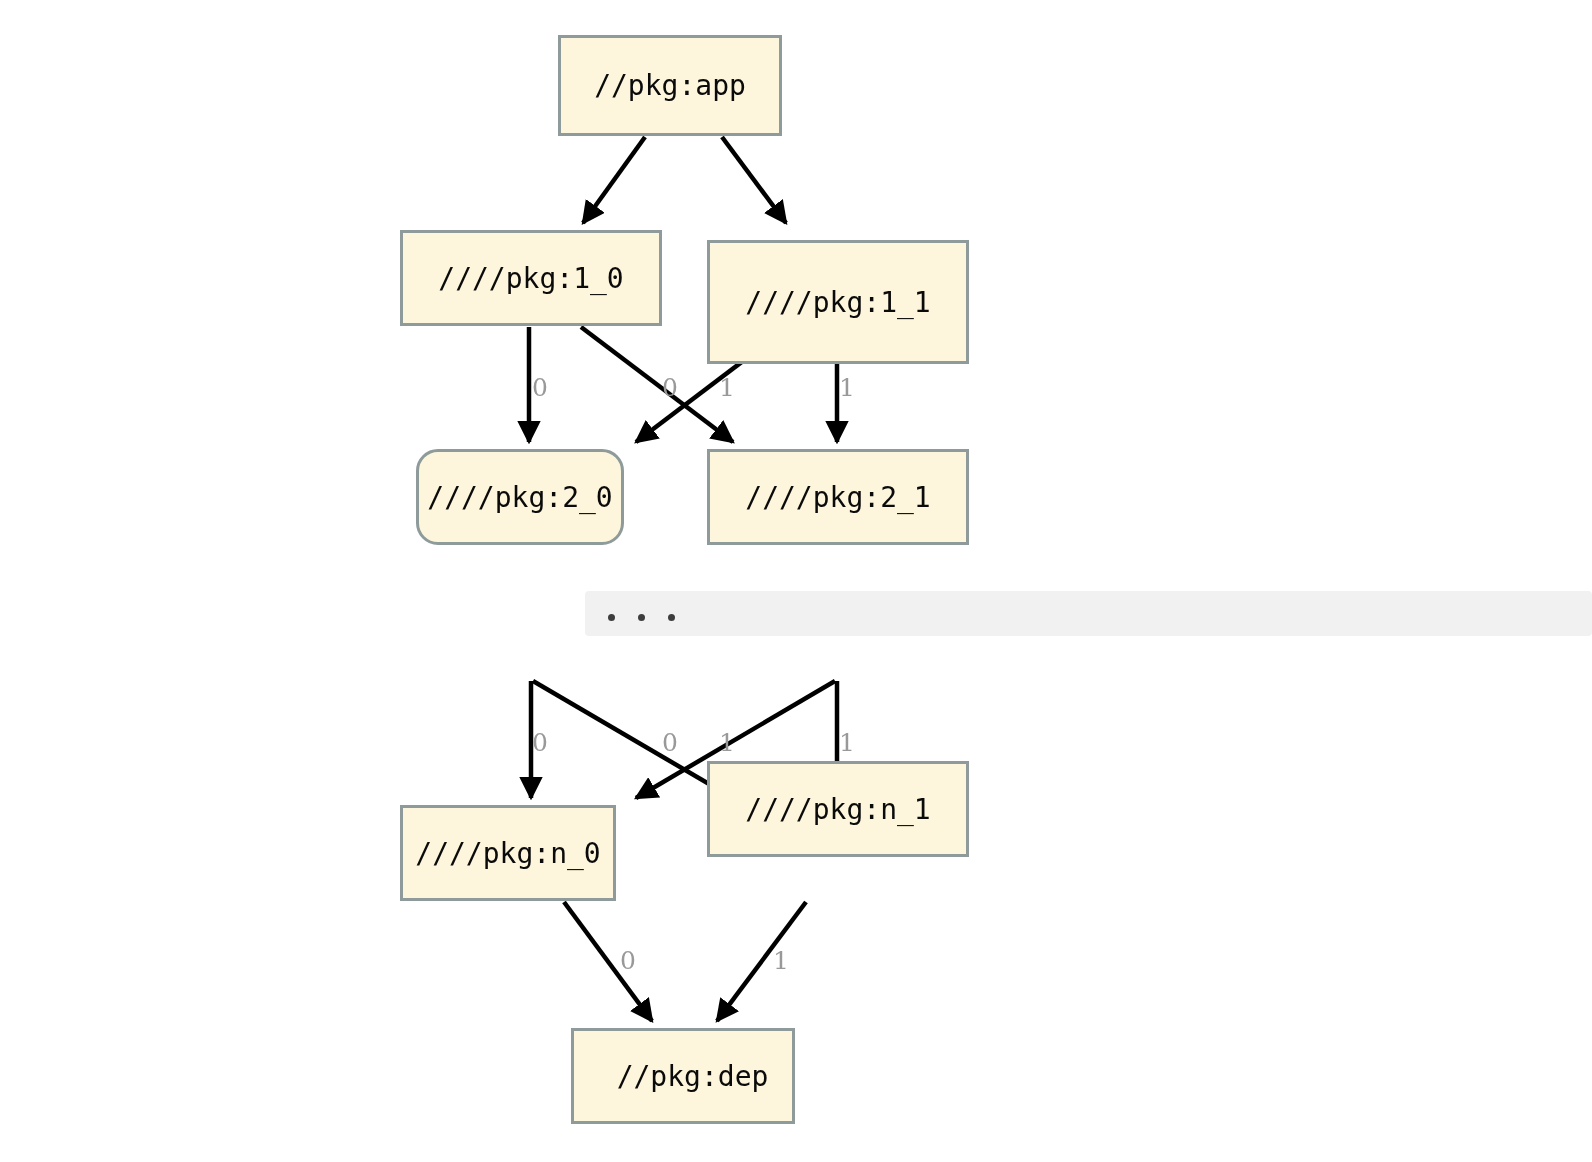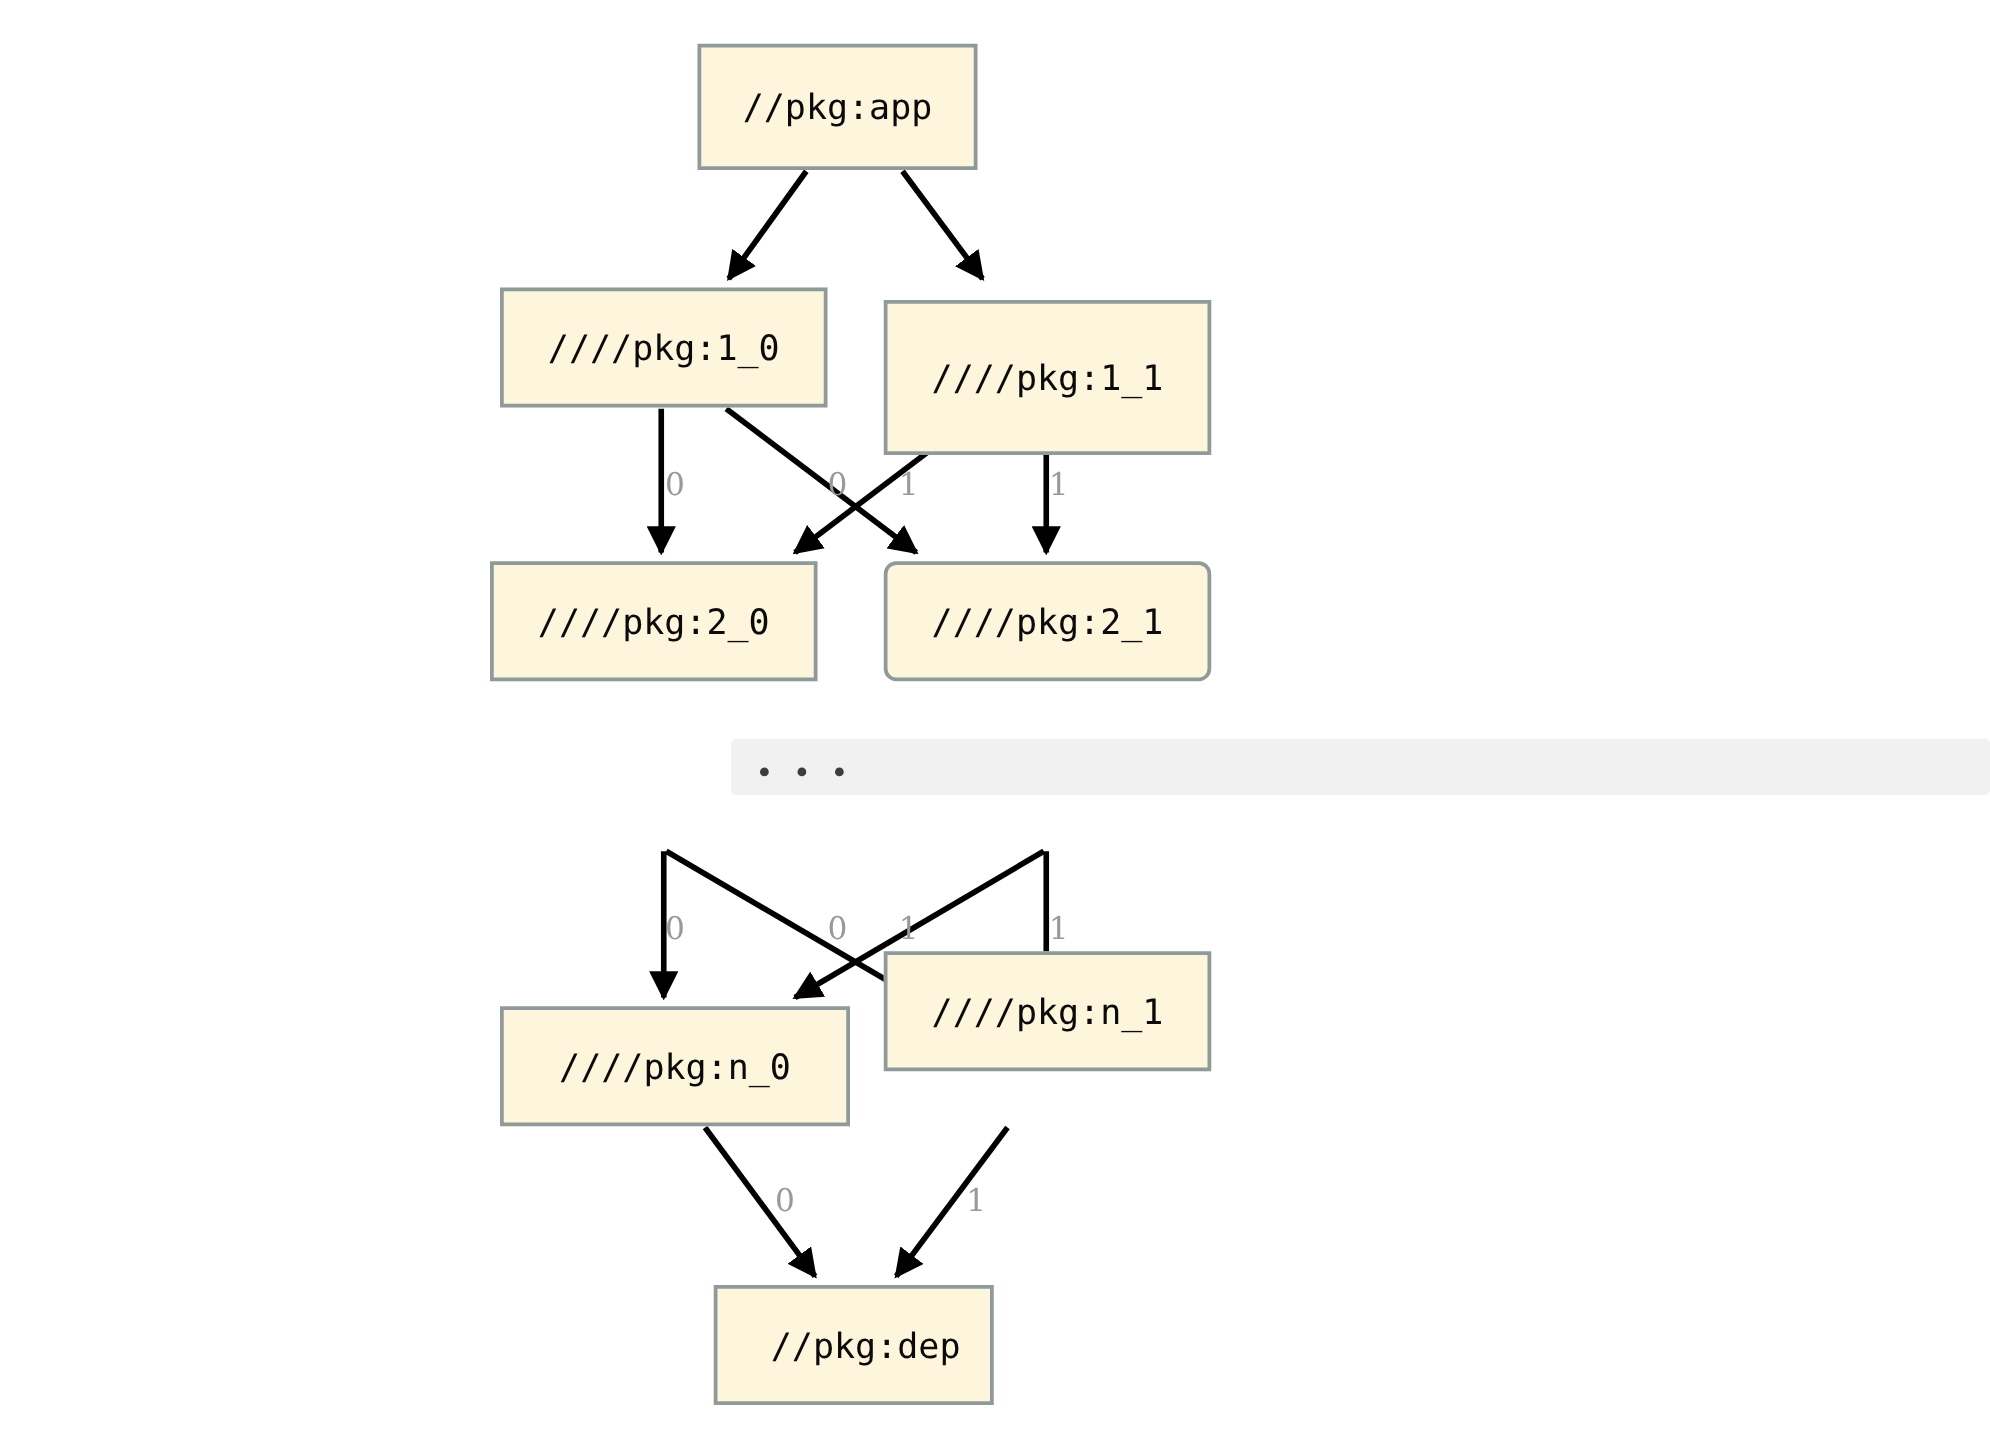--- a/index.html
+++ b/index.html
@@ -106,29 +106,29 @@
   </div>
 
   <div class="node-box" style="left:400px; top:230px; width:262px; height:96px;">
     <span class="node-label">////pkg:1_0</span>
   </div>
 
   <div class="node-box" style="left:707px; top:240px; width:262px; height:124px;">
     <span class="node-label">////pkg:1_1</span>
   </div>
 
-  <div class="node-box" style="left:392px; top:449px; width:262px; height:96px;">
+  <div class="node-box" style="left:416px; top:449px; width:208px; height:96px;border-radius:22px;">
     <span class="node-label">////pkg:2_0</span>
   </div>
 
-  <div class="node-box" style="left:707px; top:449px; width:262px; height:96px;border-radius:10px;">
+  <div class="node-box" style="left:707px; top:449px; width:262px; height:96px;">
     <span class="node-label">////pkg:2_1</span>
   </div>
 
-  <div class="node-box" style="left:400px; top:805px; width:280px; height:96px;">
+  <div class="node-box" style="left:400px; top:805px; width:216px; height:96px;">
     <span class="node-label">////pkg:n_0</span>
   </div>
 
   <div class="node-box" style="left:707px; top:761px; width:262px; height:96px;">
     <span class="node-label">////pkg:n_1</span>
   </div>
 
   <div class="node-box" style="left:571px; top:1028px; width:224px; height:96px;padding-left:19px;">
     <span class="node-label">//pkg:dep</span>
   </div>

